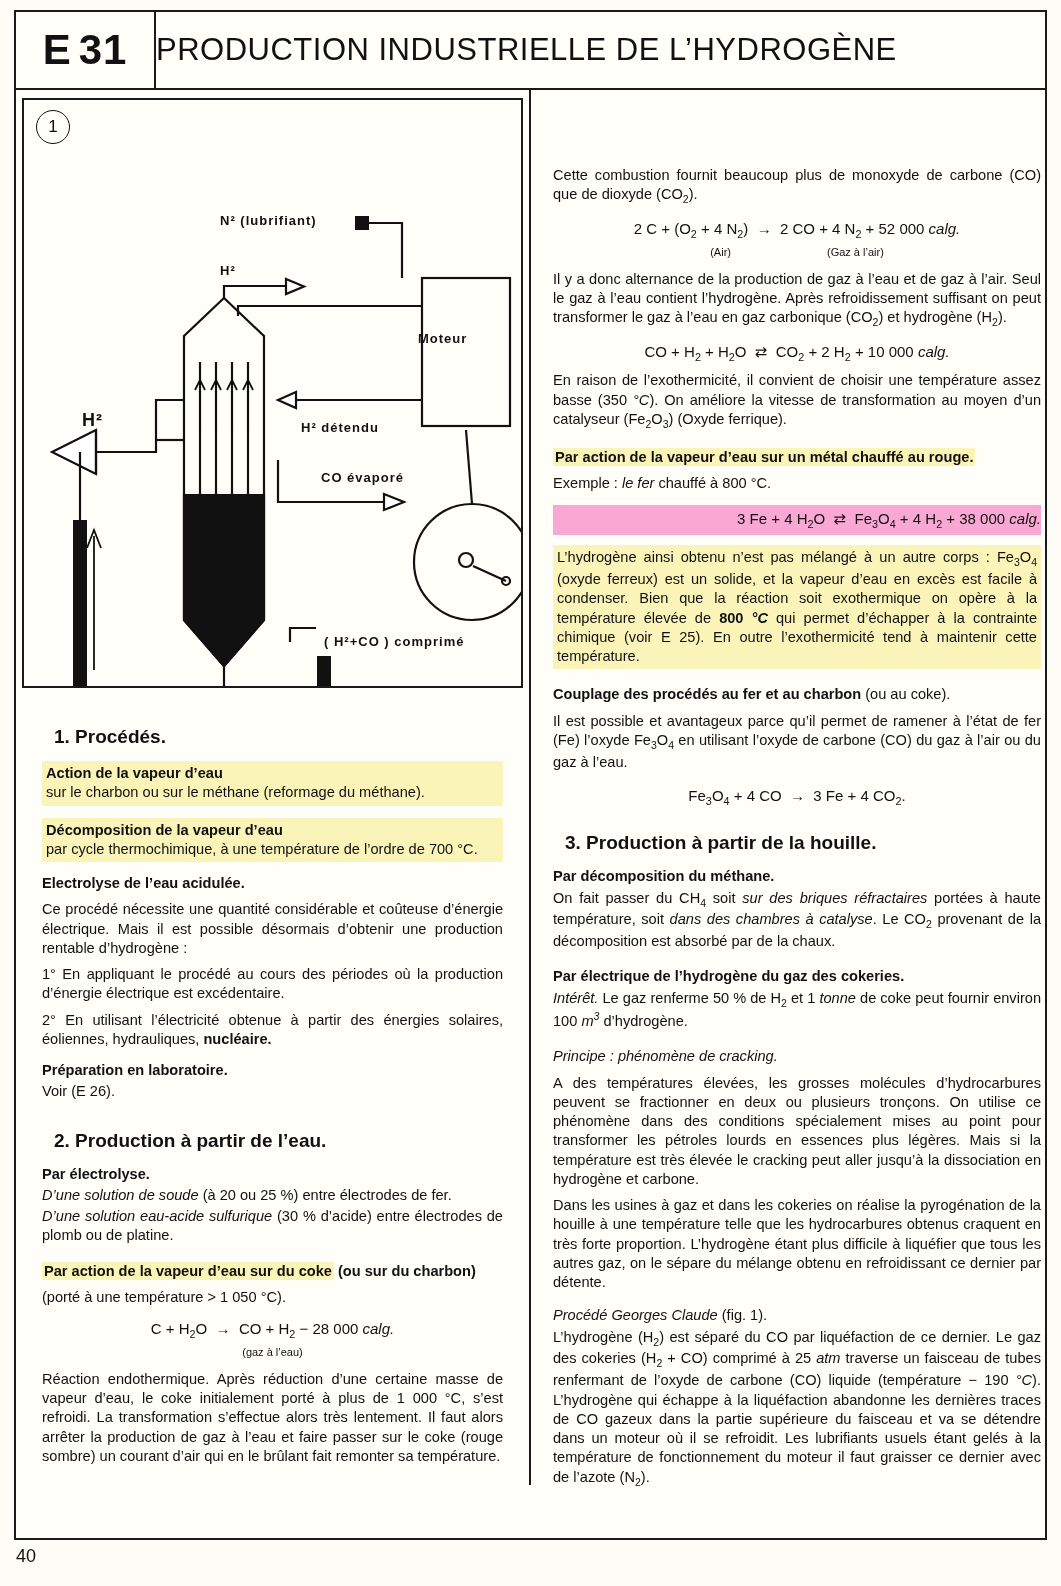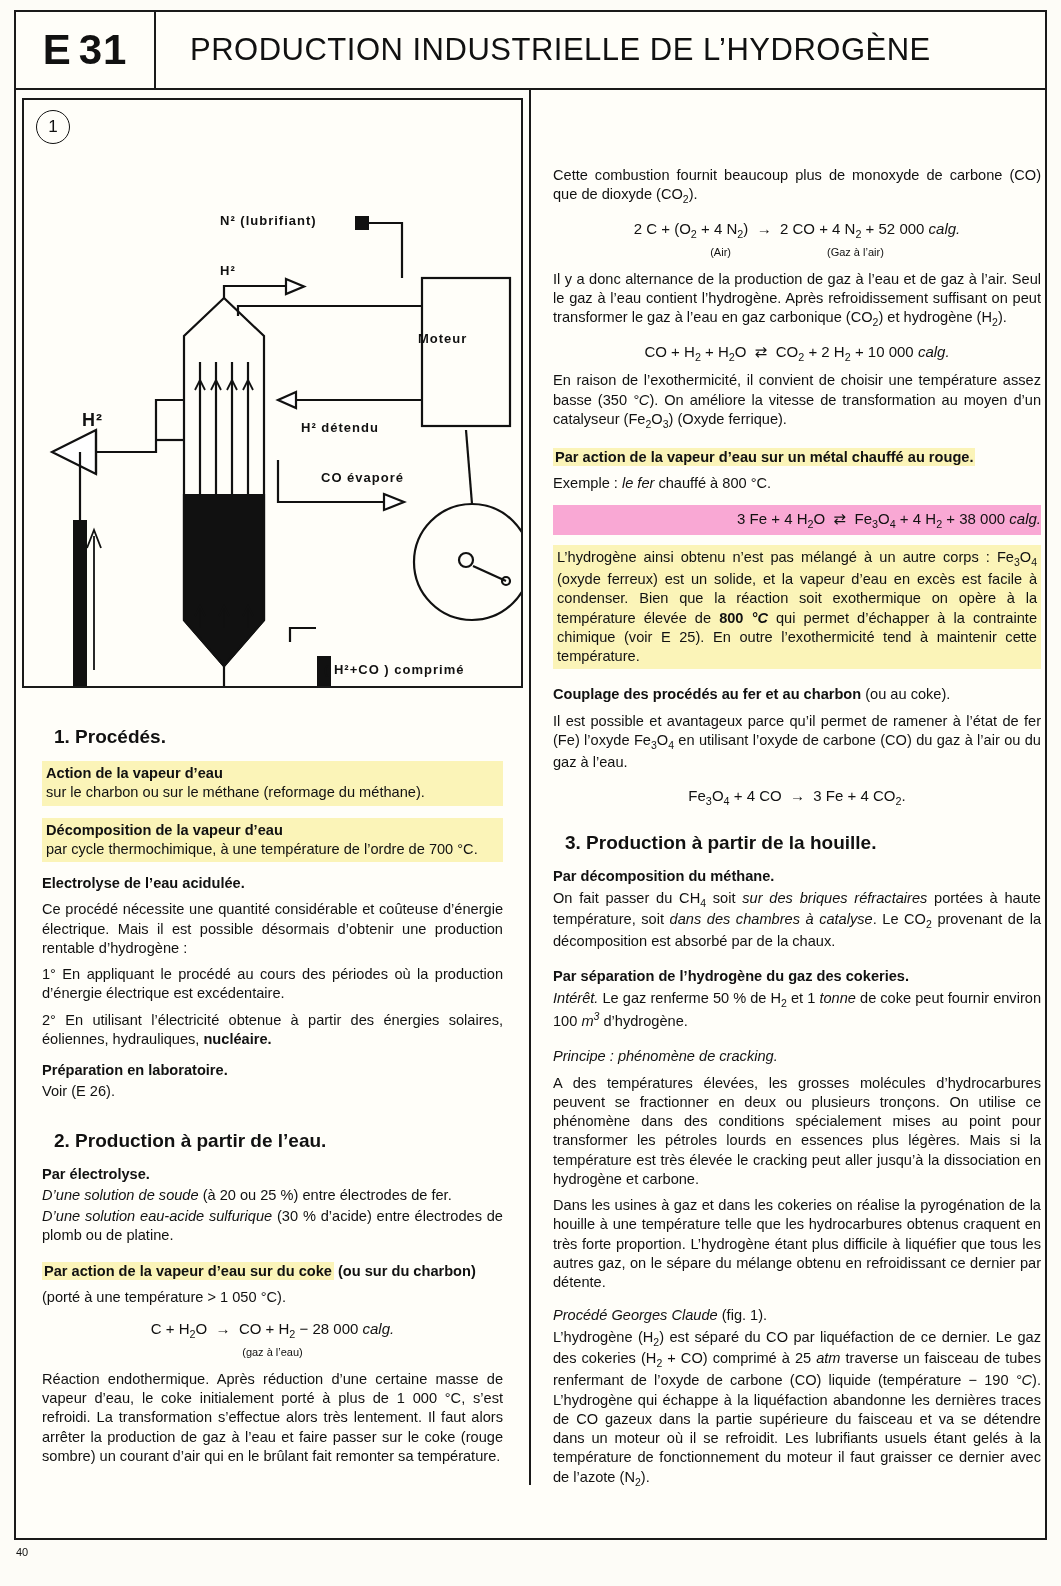--- a/index.html
+++ b/index.html
@@ -35,21 +35,20 @@
     justify-content: center;
     border-right: 2px solid #1a1a1a;
     font-size: 42px;
     font-weight: bold;
     letter-spacing: 1px;
   }
   .header-title {
     flex: 1;
     display: flex;
     align-items: center;
-    padding-left: 34px;
     font-size: 31px;
     letter-spacing: 0.5px;
     font-weight: 500;
   }
   
   .cols {
     display: flex;
     height: 1395px;
   }
   .col-left {
@@ -119,21 +118,21 @@
   }
   .eqnote {
     text-align: center;
     font-size: 11px;
     margin: 0 0 10px 0;
   }
   i { font-style: italic; }
   b { font-weight: bold; }
   sub { font-size: 0.72em; }
   sup { font-size: 0.72em; }
-  .pagenum { position: absolute; left: 16px; top: 1546px; font-size: 11px; text-align: center; }
+  .pagenum { position: absolute; left: 16px; top: 1546px; font-size: 18px; text-align: center; }
   .eqbox { background: #f9a8d4; padding: 4px 0; text-align: right; }
 </style>
 </head>
 <body>
 
 <div class="page">
 
   <div class="header">
     <div class="header-code">
       <span>E</span>
@@ -223,21 +222,21 @@
             <path d="M80 632 L60 640 L80 648 Z" fill="#111"></path>
           </g>
         </svg>
 
         <div class="fig-label" style="left:196px; top:113px;">N² (lubrifiant)</div>
         <div class="fig-label" style="left:196px; top:163px;">H²</div>
         <div class="fig-label" style="left:58px; top:310px; font-size:18px;">H²</div>
         <div class="fig-label" style="left:394px; top:231px;">Moteur</div>
         <div class="fig-label" style="left:277px; top:320px;">H² détendu</div>
         <div class="fig-label" style="left:297px; top:370px;">CO évaporé</div>
-        <div class="fig-label" style="left:300px; top:562px;">( H²+CO ) comprimé</div>
+        <div class="fig-label" style="left:300px; top:534px;">( H²+CO ) comprimé</div>
 
       </div>
 
       <div class="body-left txt">
         <h2 class="sec">1. Procédés.</h2>
 
         <div class="hlblock">
           <div style="font-weight:bold">Action de la vapeur d’eau</div>
           <div>sur le charbon ou sur le méthane (reformage du méthane).</div>
         </div>
@@ -295,21 +294,21 @@
       <p style="margin-top:16px"><b>Couplage des procédés au fer et au charbon</b><span> (ou au coke).</span></p>
       <p style="margin-top:2px">Il est possible et avantageux parce qu’il permet de ramener à l’état de fer (Fe) l’oxyde Fe<sub>3</sub>O<sub>4</sub> en utilisant l’oxyde de carbone (CO) du gaz à l’air ou du gaz à l’eau.</p>
 
       <div class="eq" style="margin:14px 0 18px 0">Fe<sub>3</sub>O<sub>4</sub> + 4 CO&nbsp;&nbsp;→&nbsp;&nbsp;3 Fe + 4 CO<sub>2</sub>.</div>
 
       <h2 class="sec" style="margin-top:22px">3. Production à partir de la houille.</h2>
 
       <p class="lead" style="margin-bottom:2px">Par décomposition du méthane.</p>
       <p style="margin-top:2px">On fait passer du CH<sub>4</sub> soit <i>sur des briques réfractaires</i> portées à haute température, soit <i>dans des chambres à catalyse</i>. Le CO<sub>2</sub> provenant de la décomposition est absorbé par de la chaux.</p>
 
-      <p class="lead" style="margin-top:16px;margin-bottom:2px">Par séparation de l’hydrogène du gaz des cokeries.</p>
+      <p class="lead" style="margin-top:16px;margin-bottom:2px">Par électrique de l’hydrogène du gaz des cokeries.</p>
       <p style="margin-top:2px"><i>Intérêt.</i> Le gaz renferme 50 % de H<sub>2</sub> et 1 <i>tonne</i> de coke peut fournir environ 100 <i>m<sup>3</sup></i> d’hydrogène.</p>
 
       <p style="margin-top:16px"><i>Principe : phénomène de cracking.</i></p>
       <p>A des températures élevées, les grosses molécules d’hydrocarbures peuvent se fractionner en deux ou plusieurs tronçons. On utilise ce phénomène dans des conditions spécialement mises au point pour transformer les pétroles lourds en essences plus légères. Mais si la température est très élevée le cracking peut aller jusqu’à la dissociation en hydrogène et carbone.</p>
       <p>Dans les usines à gaz et dans les cokeries on réalise la pyrogénation de la houille à une température telle que les hydrocarbures obtenus craquent en très forte proportion. L’hydrogène étant plus difficile à liquéfier que tous les autres gaz, on le sépare du mélange obtenu en refroidissant ce dernier par détente.</p>
 
       <p style="margin-top:14px;margin-bottom:2px"><i>Procédé Georges Claude</i><span> (fig. 1).</span></p>
       <p style="margin-top:2px">L’hydrogène (H<sub>2</sub>) est séparé du CO par liquéfaction de ce dernier. Le gaz des cokeries (H<sub>2</sub> + CO) comprimé à 25 <i>atm</i> traverse un faisceau de tubes renfermant de l’oxyde de carbone (CO) liquide (température − 190 <i>°C</i>). L’hydrogène qui échappe à la liquéfaction abandonne les dernières traces de CO gazeux dans la partie supérieure du faisceau et va se détendre dans un moteur où il se refroidit. Les lubrifiants usuels étant gelés à la température de fonctionnement du moteur il faut graisser ce dernier avec de l’azote (N<sub>2</sub>).</p>
     </div>
   </div>

